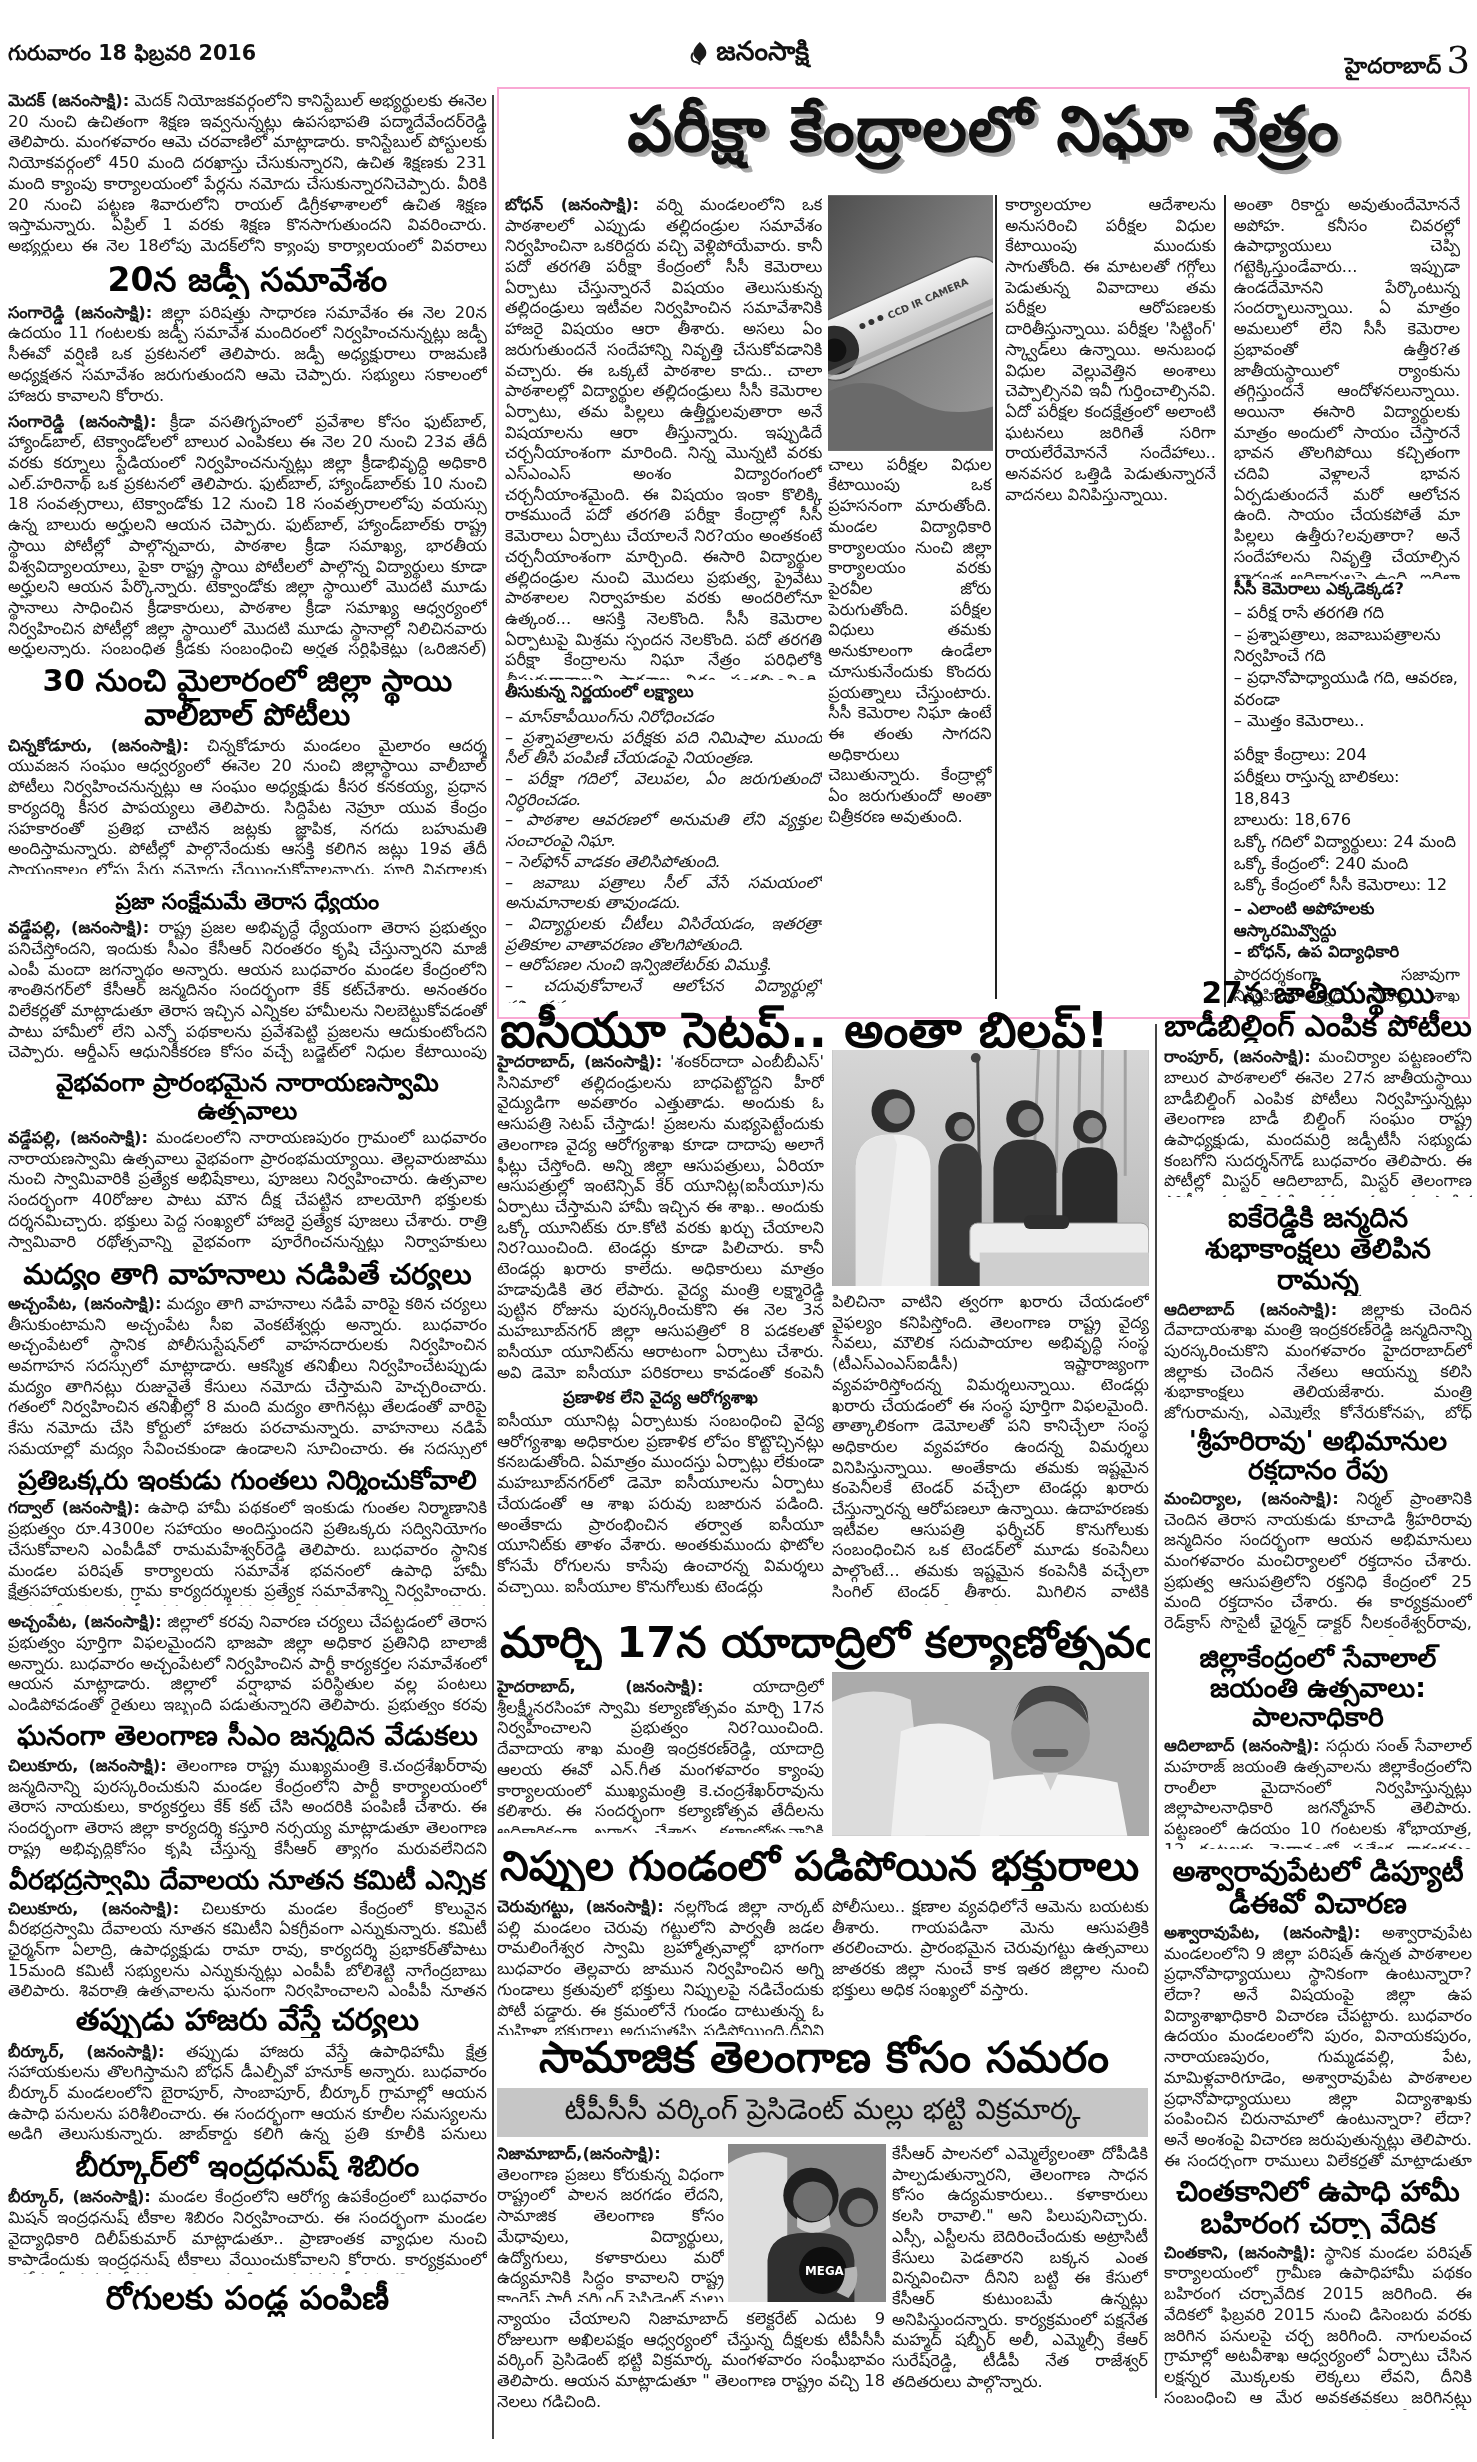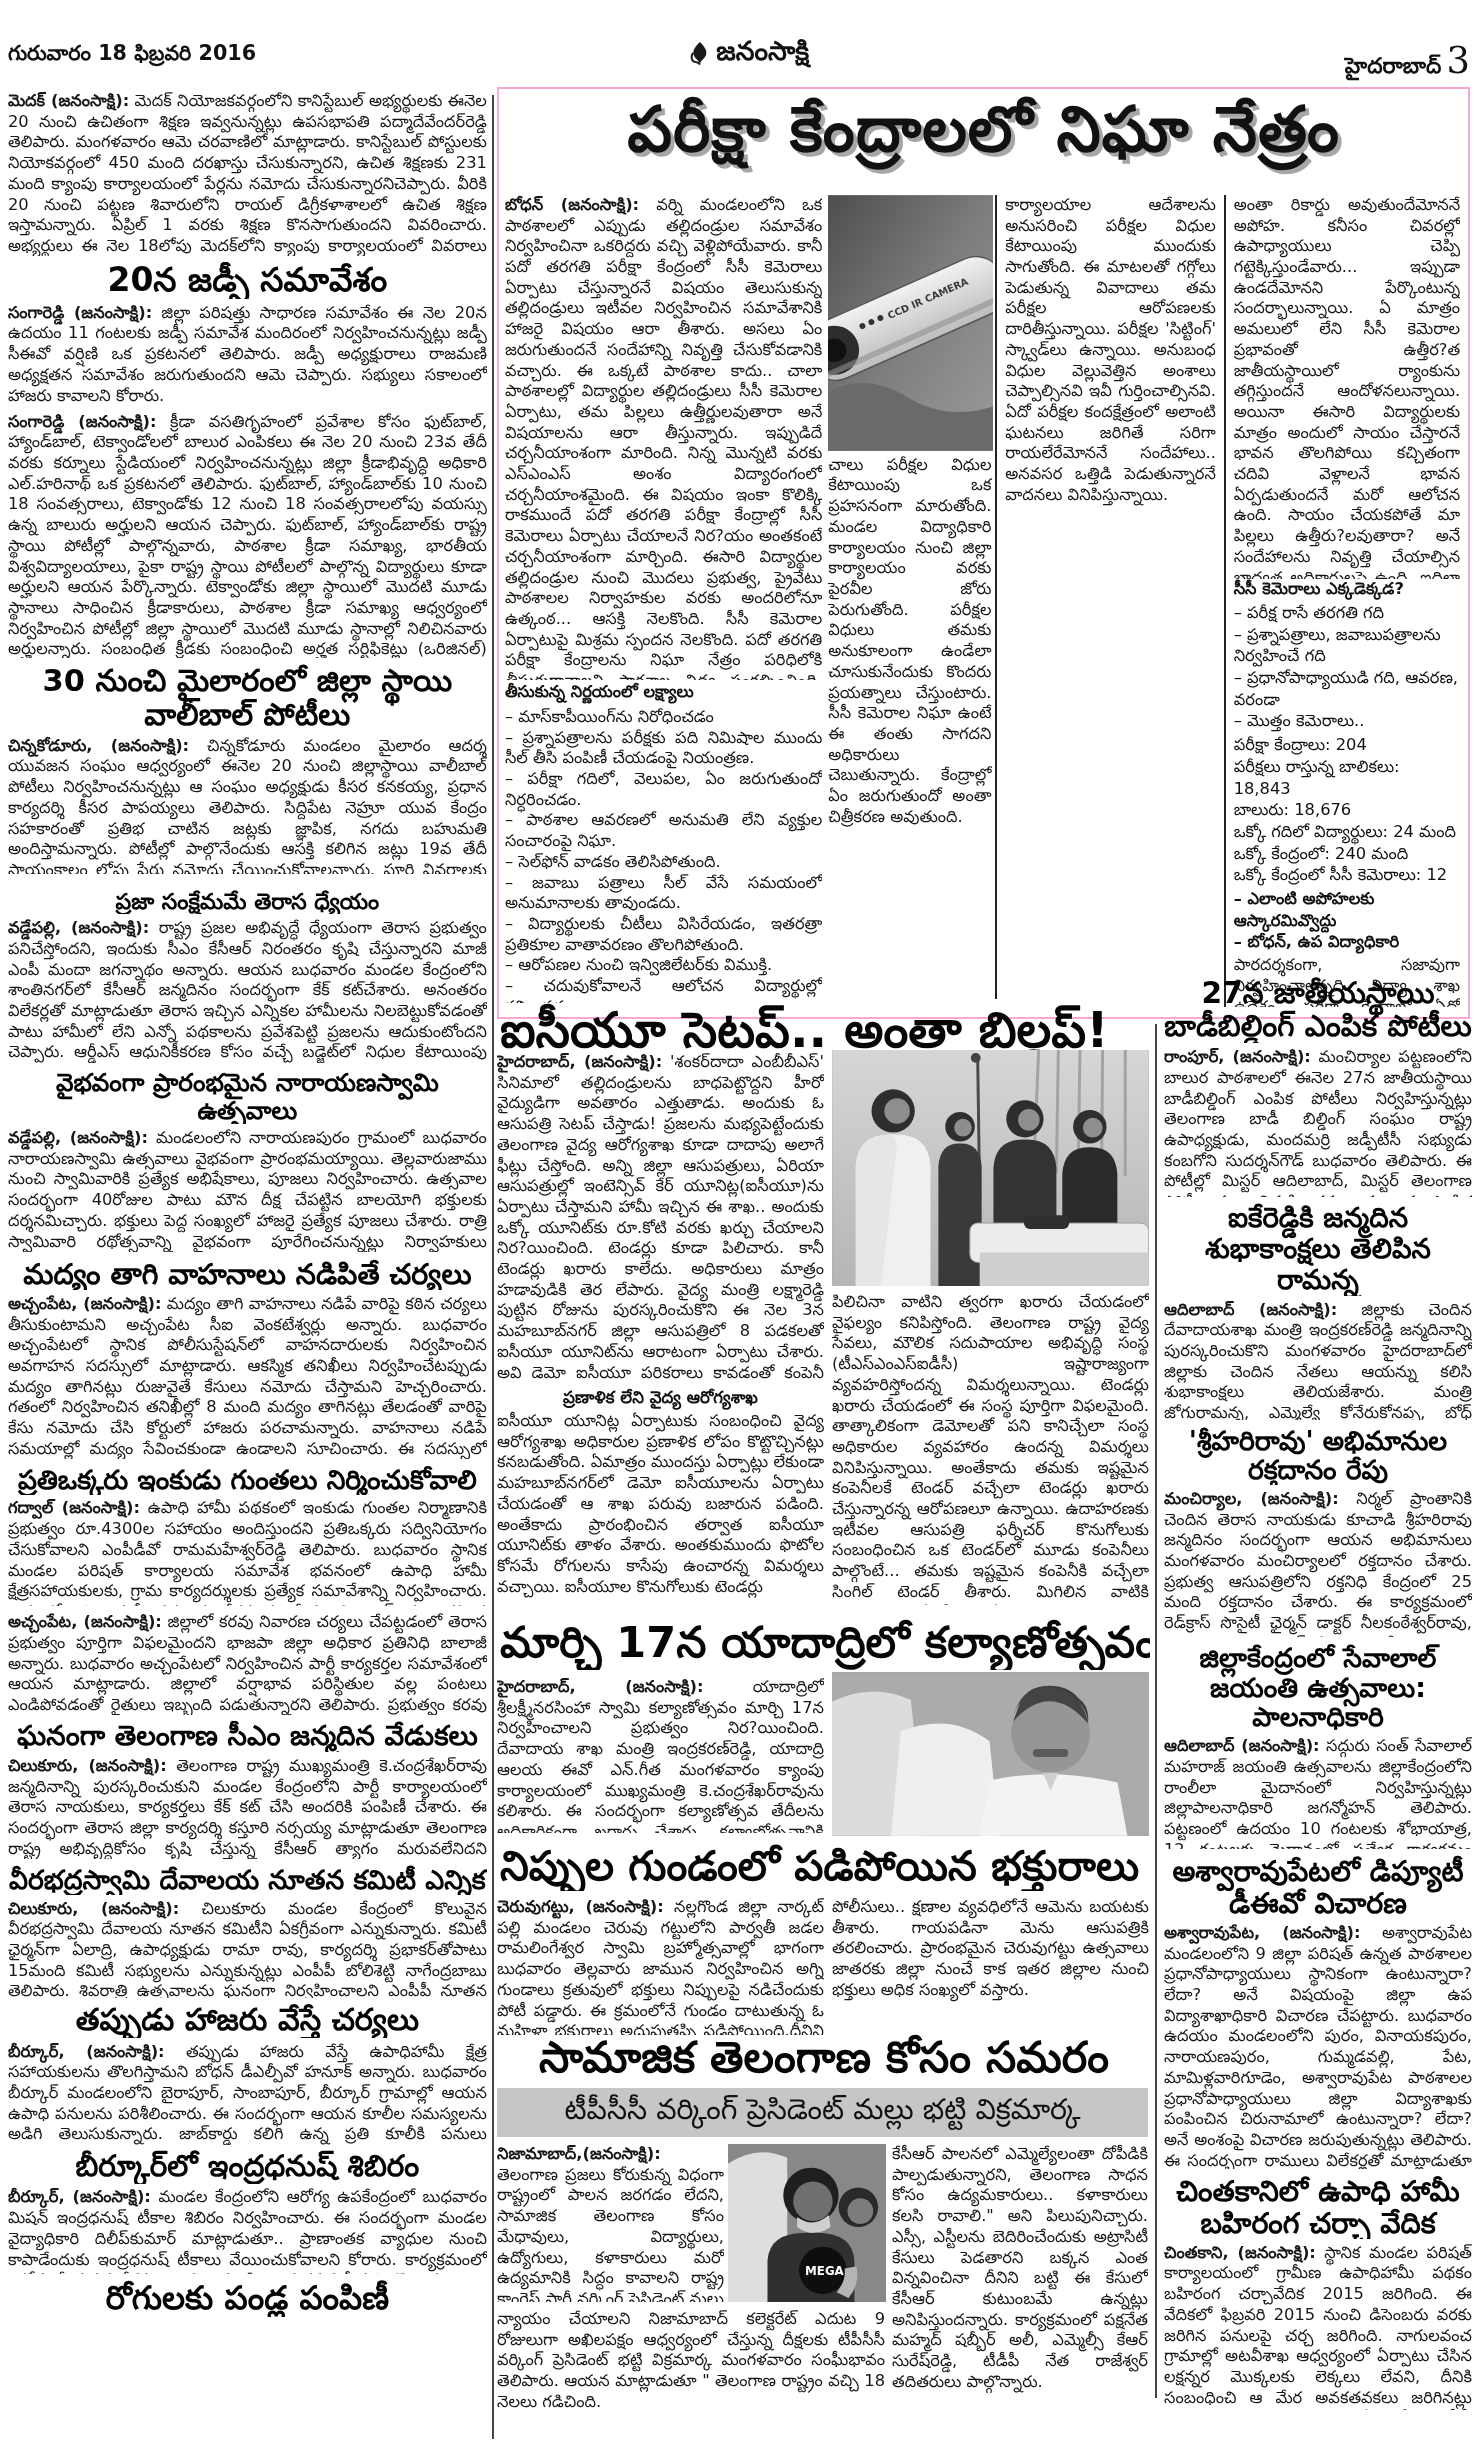--- a/index.html
+++ b/index.html
@@ -6,21 +6,21 @@
   body{width:1478px;height:2463px;position:relative;background:#ffffff;color:#111;
        font-family:"DejaVu Sans",sans-serif;overflow:hidden;}
   .abs{position:absolute;}
   .bd{font-size:16.3px;line-height:20.7px;text-align:justify;overflow:hidden;color:#171717;}
   .dl{font-weight:bold;}
   .hl{font-weight:800;text-align:center;color:#050505;line-height:1.12;overflow:hidden;}
   .story{margin-bottom:5.9px;}
   .story .hl{margin:2px 0 3.9px 0;}
   .vline{width:2px;background:#444;}
   .bigshadow{font-weight:900;text-shadow:3.9px 3.9px 0 #a6a6a6;letter-spacing:1px;}
-  .bullet-line{margin:0;padding:0;}
+  .bullet-line{margin:0;padding:0;font-style:italic;}
   .stat{font-size:16.3px;line-height:21.7px;}
   .boxcol{overflow:hidden;}
   .subbar{background:#c6c6c6;display:flex;align-items:center;justify-content:center;
           font-weight:400;overflow:hidden;}
   .centerhead{font-weight:900;color:#060606;overflow:hidden;white-space:nowrap;}
   .photo{overflow:hidden;background:#999;}
   svg{display:block;}
   .smallbold{font-weight:800;text-align:center;font-size:18.7px;}
 </style>
 </head>
@@ -190,21 +190,21 @@
 
     <div class="boxcol" style="width:229px;border-left:2px solid #222;padding:0 7.9px;">
       <div class="bd" style="height:384px;">అంతా రికార్డు అవుతుందేమోననే అపోహ. కనీసం చివరల్లో ఉపాధ్యాయులు చెప్పి గట్టెక్కిస్తుండేవారు... ఇప్పుడా ఉండదేమోనని పేర్కొంటున్న సందర్భాలున్నాయి. ఏ మాత్రం అమలులో లేని సీసీ కెమెరాల ప్రభావంతో ఉత్తీర?త జాతీయస్థాయిలో ర్యాంకును తగ్గిస్తుందనే ఆందోళనలున్నాయి. అయినా ఈసారి విద్యార్థులకు మాత్రం అందులో సాయం చేస్తారనే భావన తొలగిపోయి కచ్చితంగా చదివి వెళ్లాలనే భావన ఏర్పడుతుందనే మరో ఆలోచన ఉంది. సాయం చేయకపోతే మా పిల్లలు ఉత్తీరు?లవుతారా? అనే సందేహాలను నివృత్తి చేయాల్సిన బాధ్యత అధికారులపై ఉంది. ఇదిలా కెమెరాలను ఏర్పాటు చేయడంతో ఉత్తీర?త పెంచడానికి రంగాల్లోని ప్రభుత్వ బడులు శ్రమించాల్సి ఉంటుంది. ఈ నేపథ్యంలోనే విద్యా ప్రమాణాలు పెరిగి వెలుగులోకి వస్తారనే భావన ఉపాధ్యాయుల్లోనూ ఉంది.</div>
       <div style="font-weight:800;font-size:16.3px;">సీసీ కెమెరాలు ఎక్కడెక్కడ?</div>
       <div>
         <div class="stat">– పరీక్ష రాసే తరగతి గది</div>
         <div class="stat">– ప్రశ్నాపత్రాలు, జవాబుపత్రాలను నిర్వహించే గది</div>
         <div class="stat">– ప్రధానోపాధ్యాయుడి గది, ఆవరణ, వరండా</div>
         <div class="stat">– మొత్తం కెమెరాలు..</div>
       </div>
-      <div style="margin-top:2px;">
+      <div style="margin-top:12px;">
         <div class="stat">పరీక్షా కేంద్రాలు: 204</div>
         <div class="stat">పరీక్షలు రాస్తున్న బాలికలు: 18,843</div>
         <div class="stat">బాలురు: 18,676</div>
         <div class="stat">ఒక్కో గదిలో విద్యార్థులు: 24 మంది</div>
         <div class="stat">ఒక్కో కేంద్రంలో: 240 మంది</div>
         <div class="stat">ఒక్కో కేంద్రంలో సీసీ కెమెరాలు: 12</div>
       </div>
       <div class="stat" style="font-weight:700;margin-top:2px;">– ఎలాంటి అపోహలకు ఆస్కారమివ్వొద్దు</div>
       <div class="stat" style="font-weight:700;">– బోధన్, ఉప విద్యాధికారి</div>
       <div class="bd" style="height:197px;margin-top:2px;">పారదర్శకంగా, సజావుగా నిర్వహించాలన్నది విద్యా శాఖ ఉద్దేశం. పరీక్షా కేంద్రాల్లో ఏదో జరుగుతుందనే విమర్శలకు అడ్డా నిరోధించడమే. కేంద్రాల్లో ఏం జరుగుతుందో అంతా చిత్రీకరణ అవుతుంది. కాబట్టి విమర్శలకు తావుండదు. ఇక విద్యార్థులపై ఒత్తిడి పడుతుందనేది అవాస్తవం. పరీక్ష గదిలో ఎక్కడో మూలన కెమెరా ఉంటుంది. అది విద్యార్థులతో ఎలాంటి సంబంధం ఉండదు. విద్యార్థులు చదువుకున్నది రాసేలా ప్రభుత్వ పాఠశాలల విద్యార్థులను కచ్చితంగా ఉత్తీర?త సాధించేలా సమాయత్తం చేశాం. జనవరి నుంచి వెనకబడిన విద్యార్థులపై ప్రత్యేకంగా దృష్టి సారించి వారిని పరీక్షల్లో ఉత్తీర్ణులయ్యేలా చేస్తున్నాం. సీసీ కెమెరాలతో ఎలాంటి ఇబ్బందులు ఉండవు.</div>

